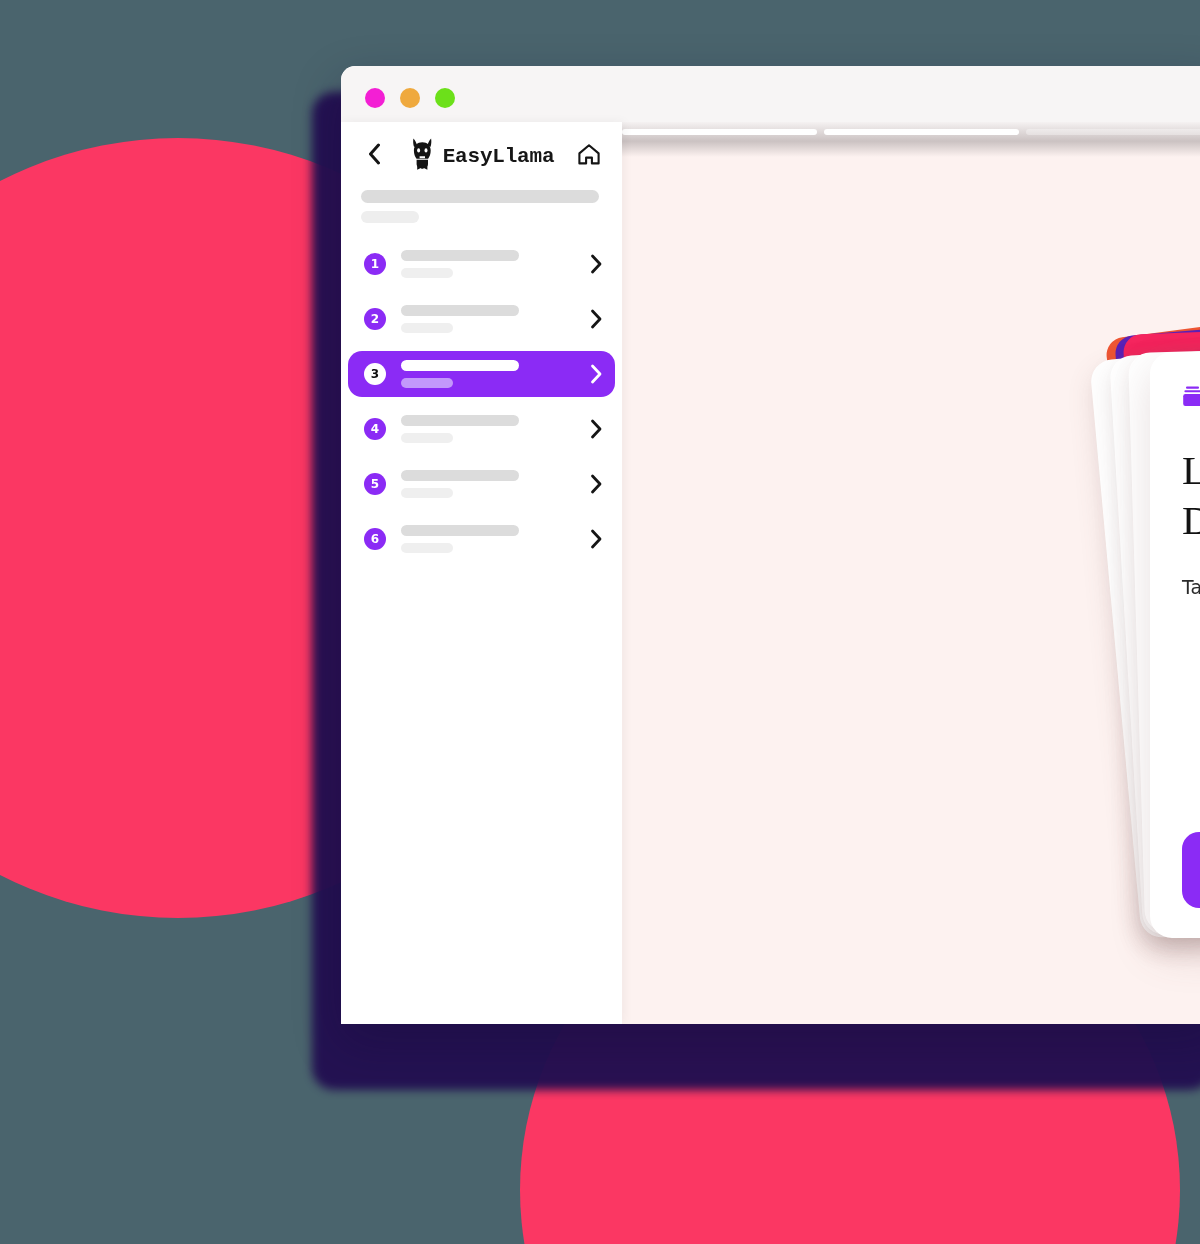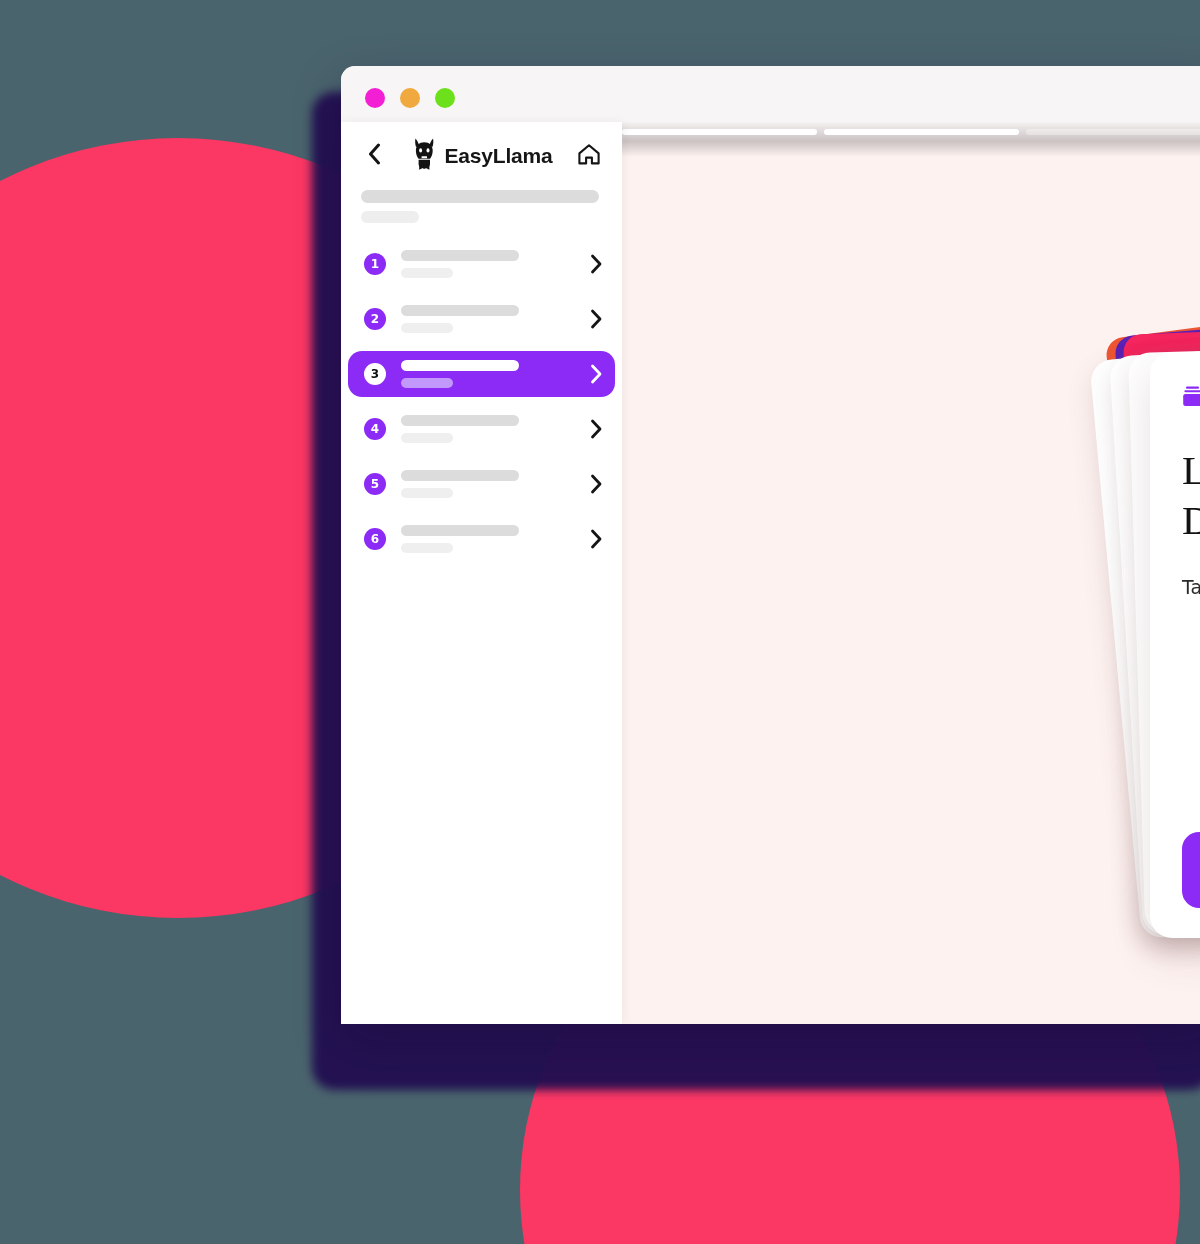--- a/index.html
+++ b/index.html
@@ -116,21 +116,21 @@
     cursor: pointer;
   }
 
   
   #brand-logo {
     display: flex;
     align-items: center;
     gap: 7px;
   }
   #brand-name {
-    font-family: Liberation Sans, sans-serif;
+    font-family: Liberation Mono, monospace;
     font-size: 21px;
     font-weight: 700;
     color: #161616;
     letter-spacing: -.2px;
   }
 
   
   #sidebar-skeleton {
     padding: 6px 20px 0 20px;
   }

